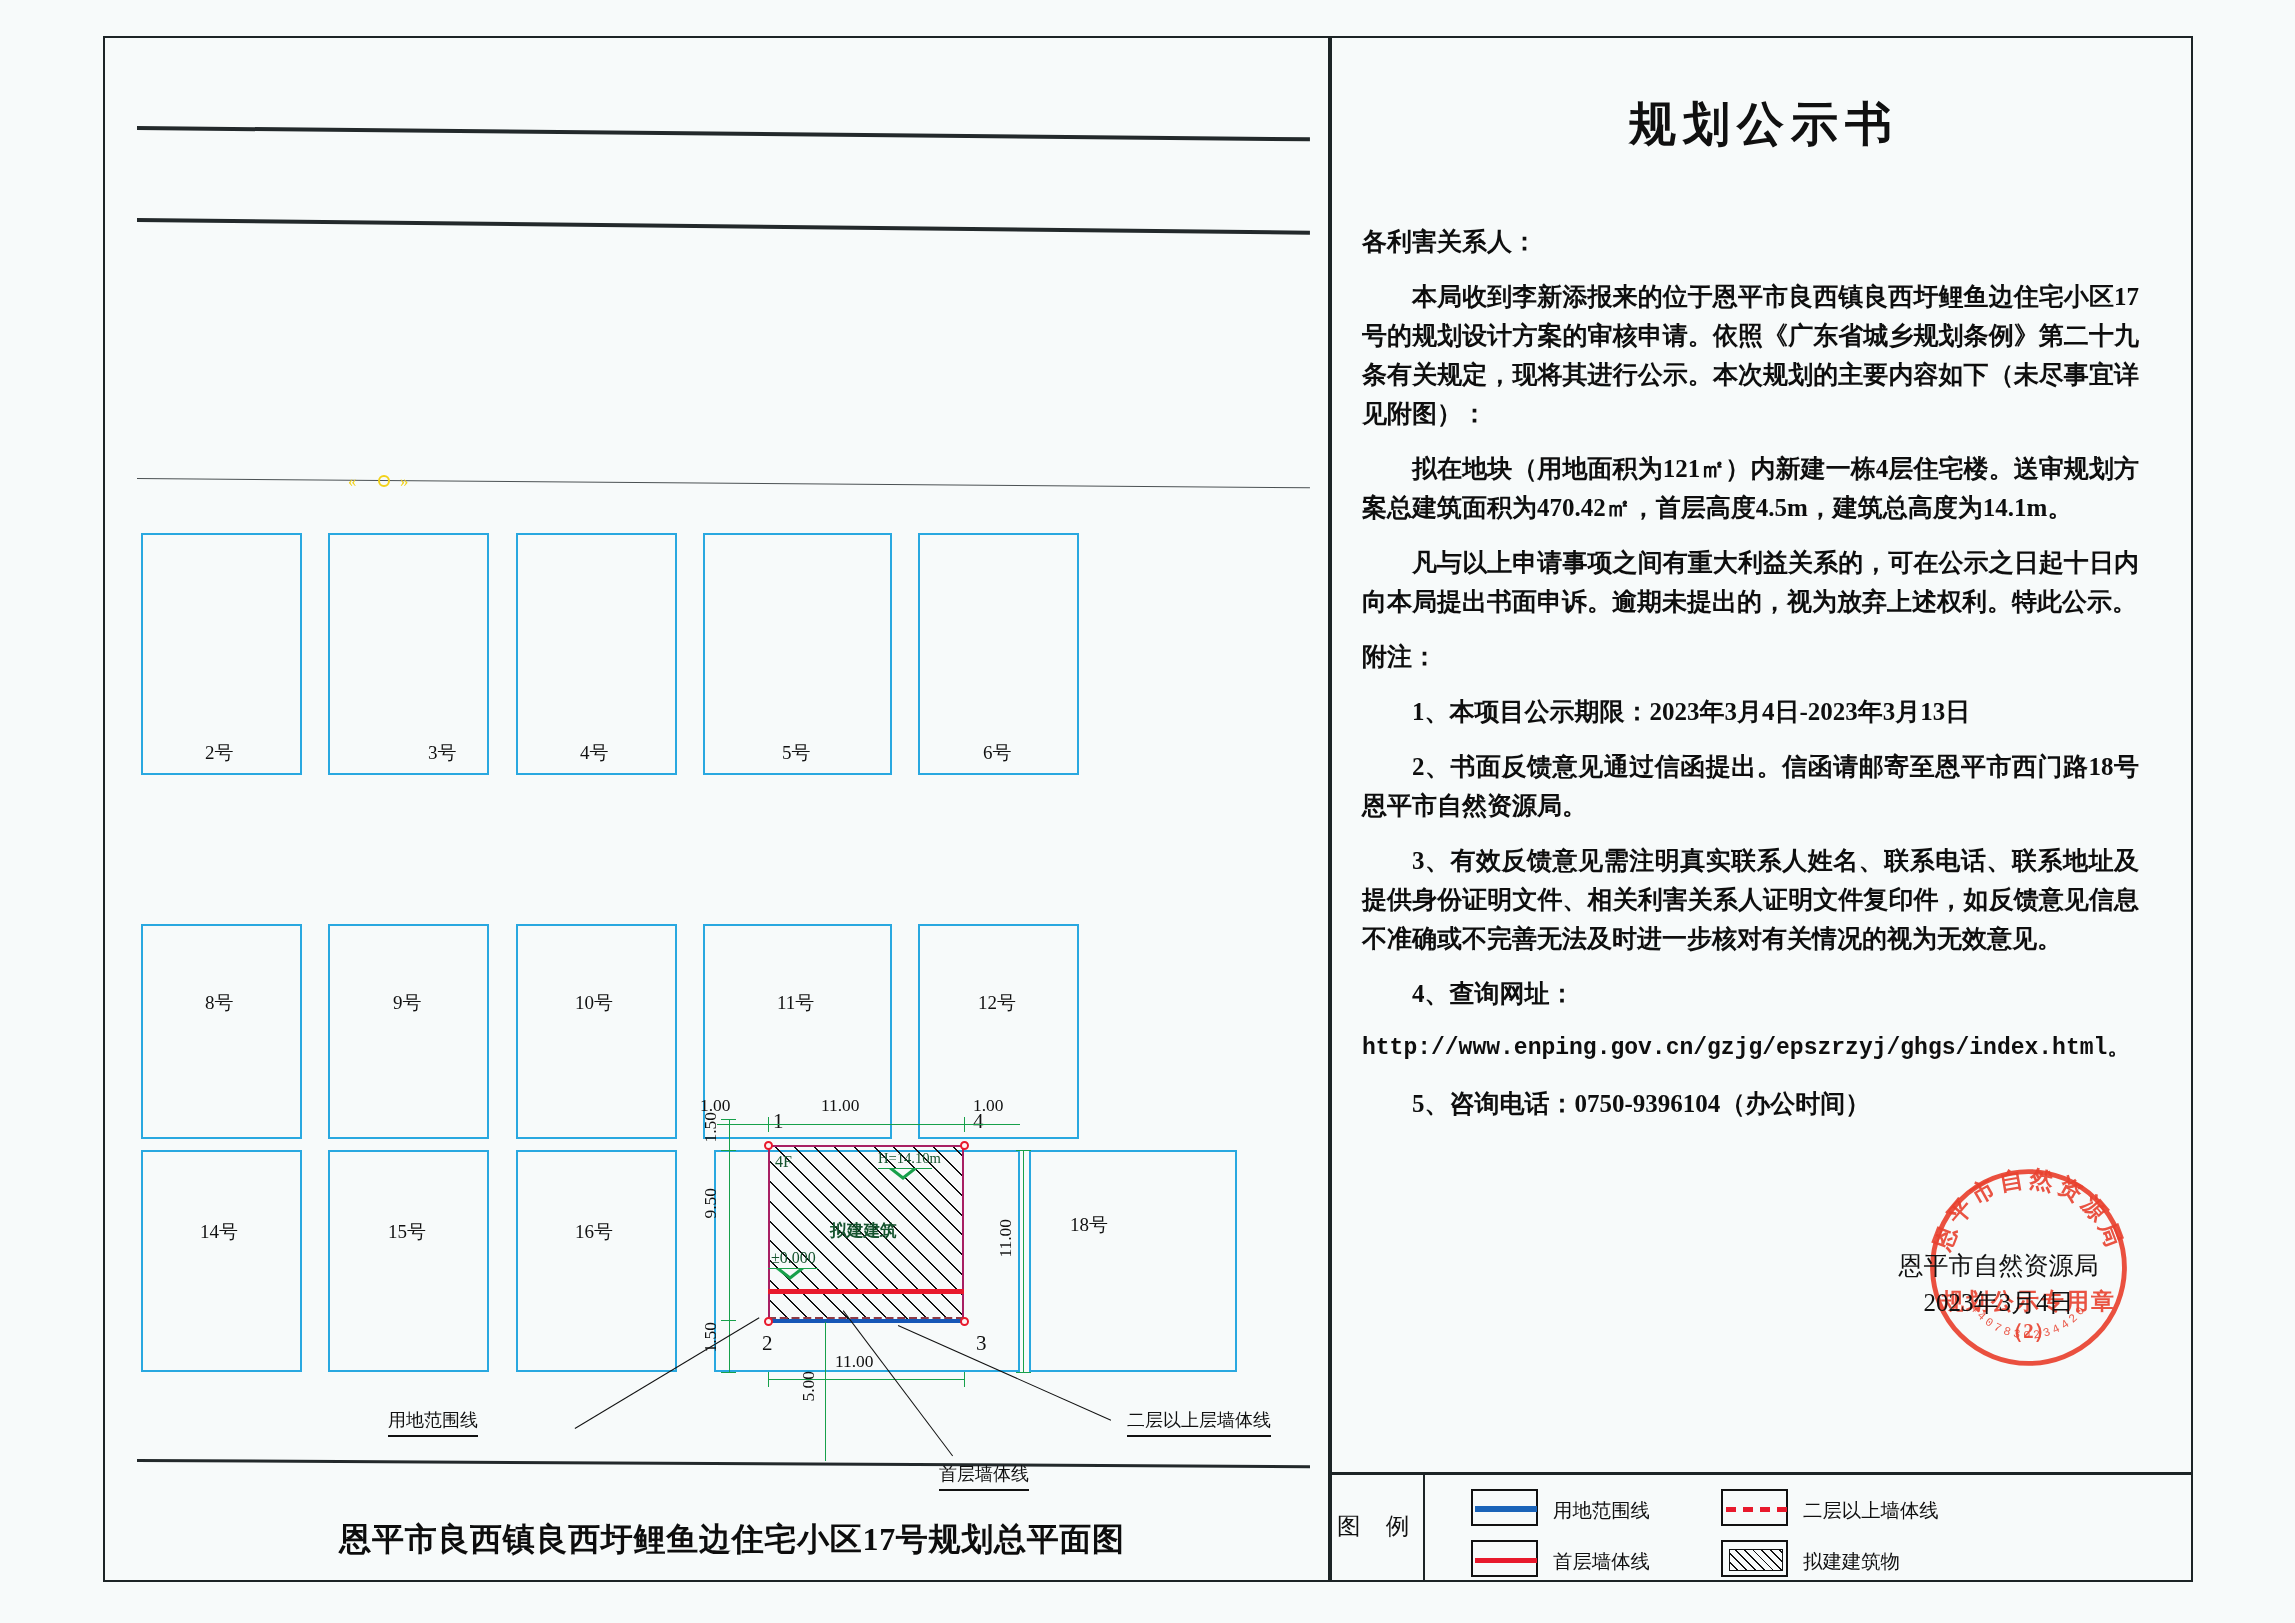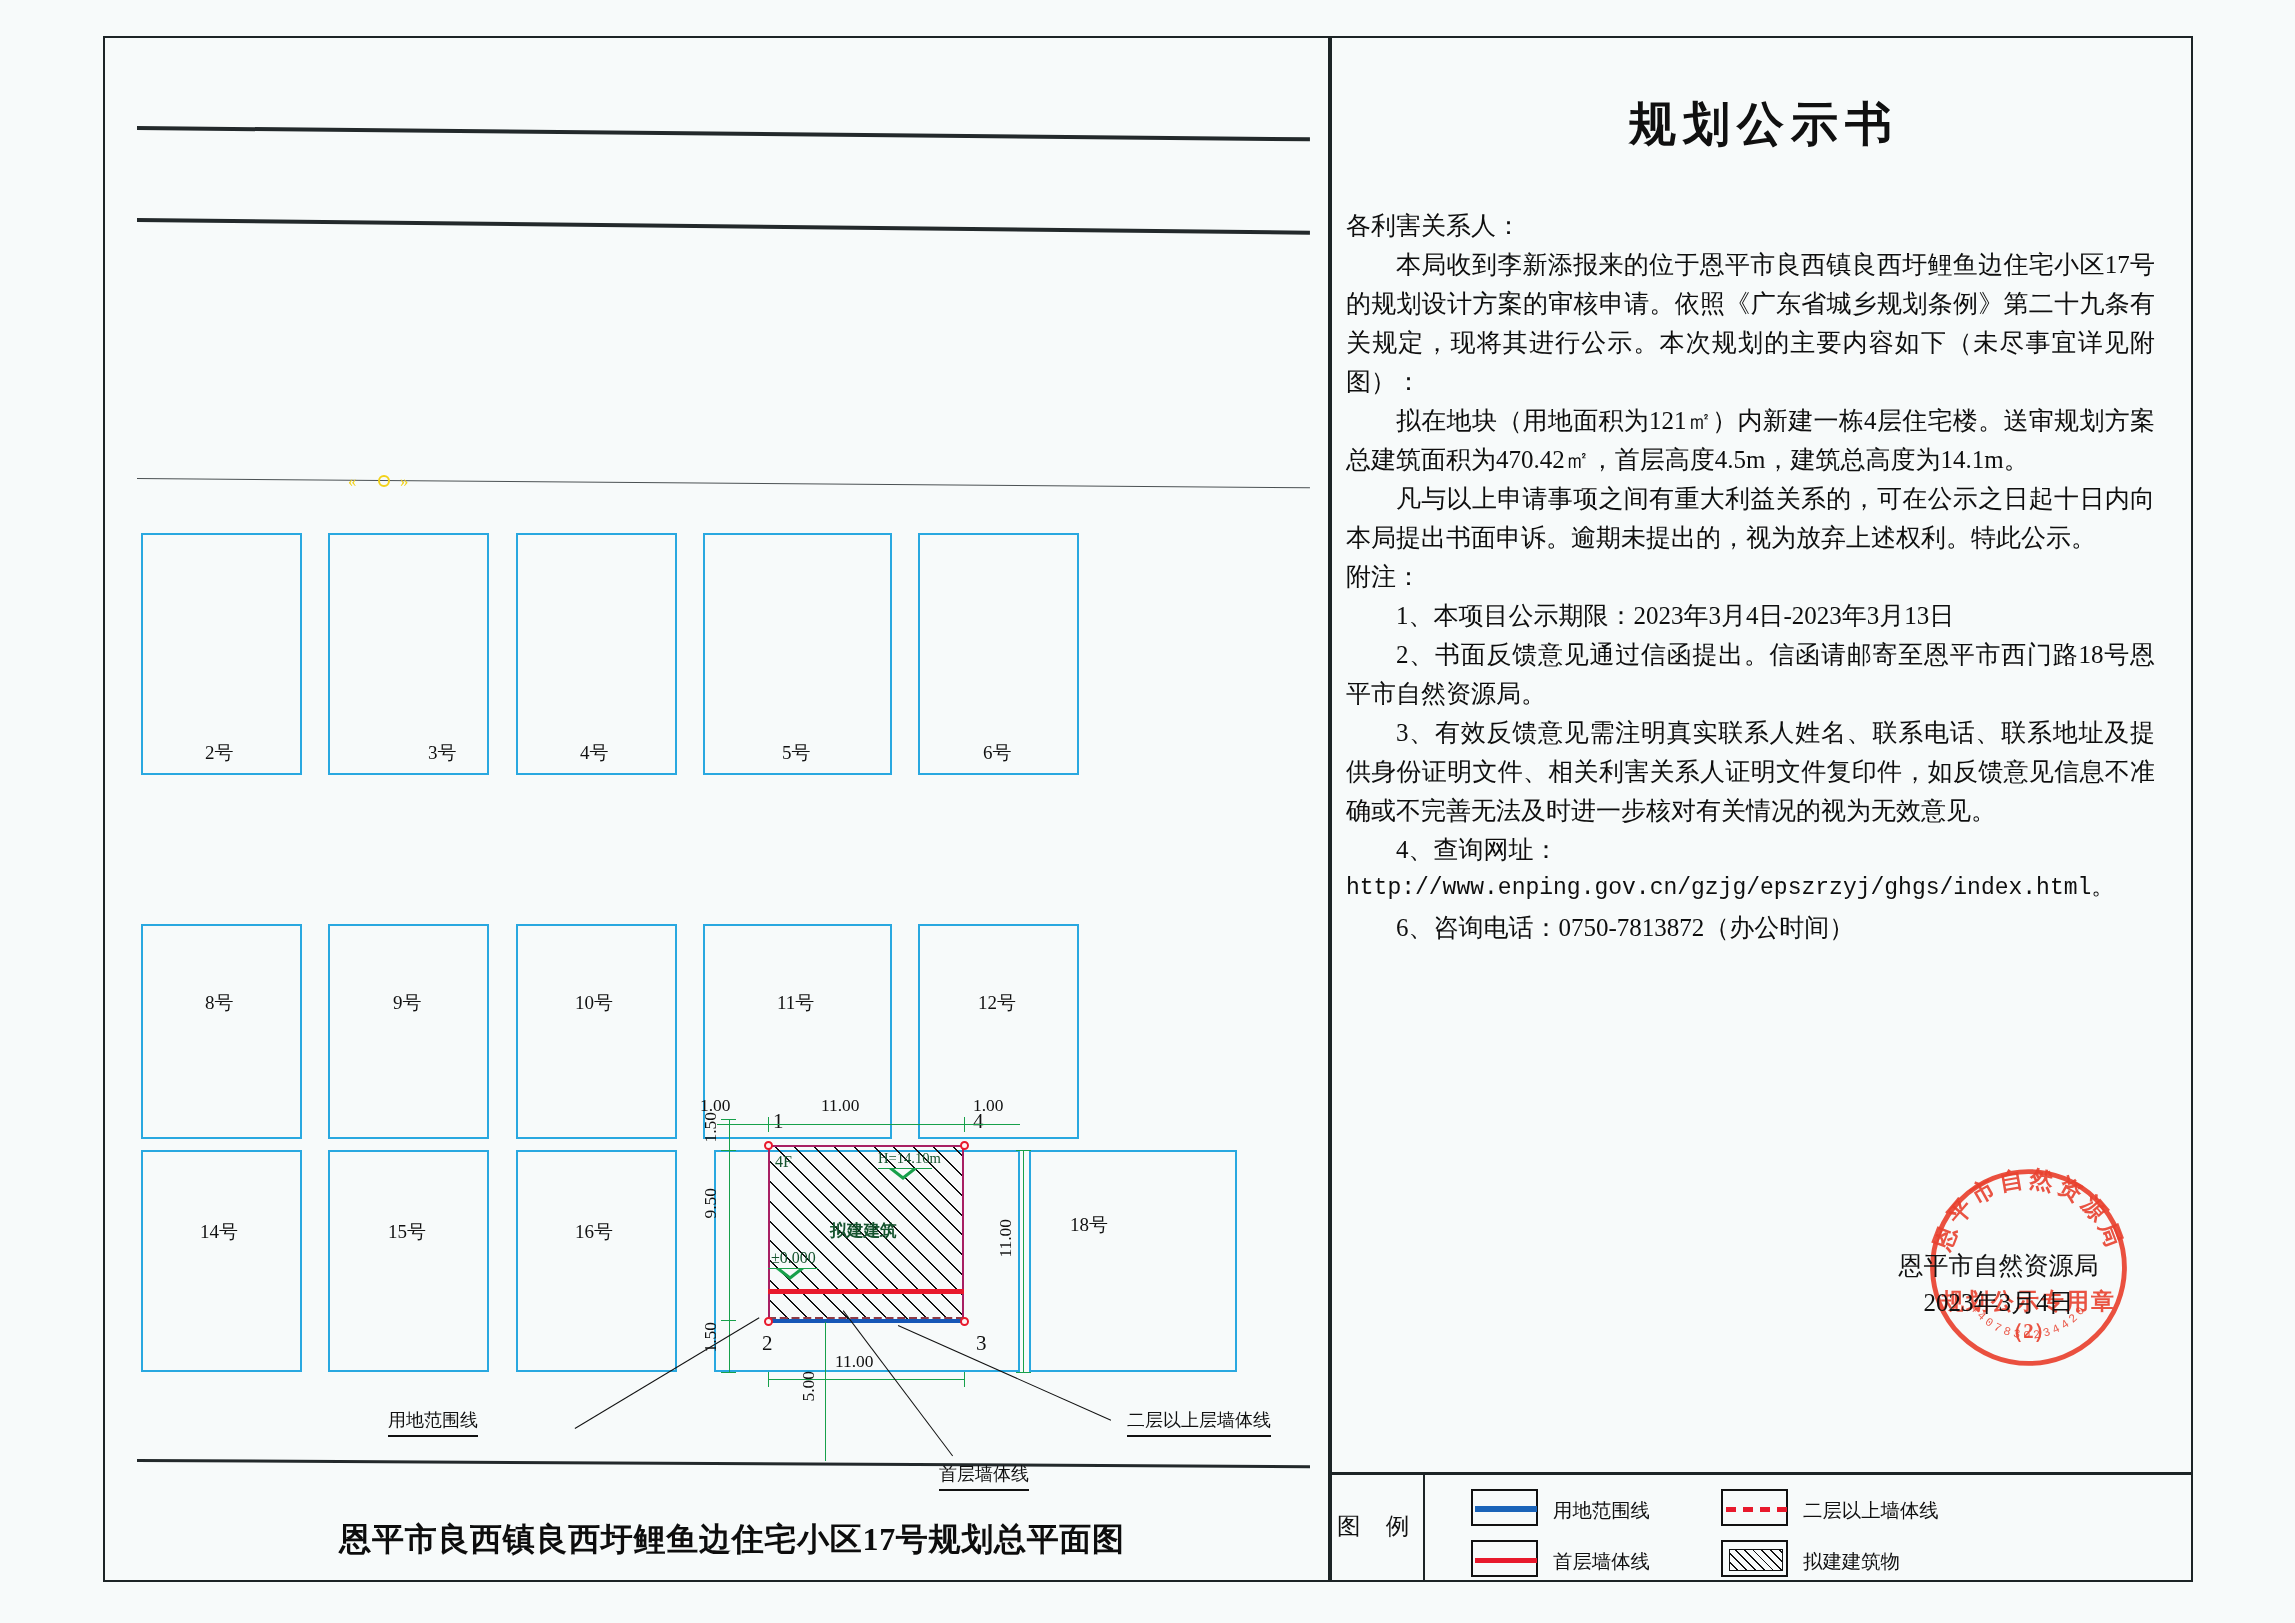--- a/index.html
+++ b/index.html
@@ -67,21 +67,21 @@
   .notice{position:absolute;left:1335px;top:39px;width:858px;height:1430px;
           padding:0;box-sizing:border-box;}
   .doc-title{position:absolute;left:0;top:54px;width:858px;text-align:center;
              font-size:47px;font-weight:bold;letter-spacing:7px;color:#101010;
              font-family:Liberation Mono, monospace;}
   .doc-no{position:absolute;left:0;top:124px;width:858px;text-align:center;
           font-size:23.6px;color:#101010;letter-spacing:0.7px;}
   .body{position:absolute;left:11px;top:167px;width:809px;
         font-size:25px;line-height:39px;color:#0e0e0e;text-align:justify;
         font-family:"Liberation Serif","DejaVu Serif",serif;}
-  .body p{margin:0;}
+  .body p{margin:16px;font-weight:bold;}
   .indent{text-indent:2em;}
   .mono{font-family:"Liberation Mono","DejaVu Sans Mono",monospace;font-size:23px;
         letter-spacing:0px;}
 
   .sign{position:absolute;right:14px;top:1208px;width:361px;text-align:center;
         font-size:25px;line-height:37px;color:#101010;z-index:5;}
 
   
   .seal{position:absolute;left:1927px;top:1166px;width:203px;height:203px;z-index:4;
         pointer-events:none;}
@@ -240,21 +240,21 @@
       <p>各利害关系人：</p>
       <p class="indent">本局收到李新添报来的位于恩平市良西镇良西圩鲤鱼边住宅小区17号的规划设计方案的审核申请。依照《广东省城乡规划条例》第二十九条有关规定，现将其进行公示。本次规划的主要内容如下（未尽事宜详见附图）：</p>
       <p class="indent">拟在地块（用地面积为121㎡）内新建一栋4层住宅楼。送审规划方案总建筑面积为470.42㎡，首层高度4.5m，建筑总高度为14.1m。</p>
       <p class="indent">凡与以上申请事项之间有重大利益关系的，可在公示之日起十日内向本局提出书面申诉。逾期未提出的，视为放弃上述权利。特此公示。</p>
       <p>附注：</p>
       <p class="indent">1、本项目公示期限：2023年3月4日-2023年3月13日</p>
       <p class="indent">2、书面反馈意见通过信函提出。信函请邮寄至恩平市西门路18号恩平市自然资源局。</p>
       <p class="indent">3、有效反馈意见需注明真实联系人姓名、联系电话、联系地址及提供身份证明文件、相关利害关系人证明文件复印件，如反馈意见信息不准确或不完善无法及时进一步核对有关情况的视为无效意见。</p>
       <p class="indent">4、查询网址：</p>
       <p class="mono">http://www.enping.gov.cn/gzjg/epszrzyj/ghgs/index.html。</p>
-      <p class="indent">6、咨询电话：0750-7813872（办公时间）</p>
+      <p class="indent">5、咨询电话：0750-9396104（办公时间）</p>
     </div>
 
     <div class="sign">
       <div>恩平市自然资源局</div>
       <div>2023年3月4日</div>
     </div>
   </div>
 
   <svg class="seal" viewBox="0 0 292 292">
     <circle cx="146" cy="146" r="138" fill="none" stroke="#e8412f" stroke-width="7" opacity="0.92"></circle>

